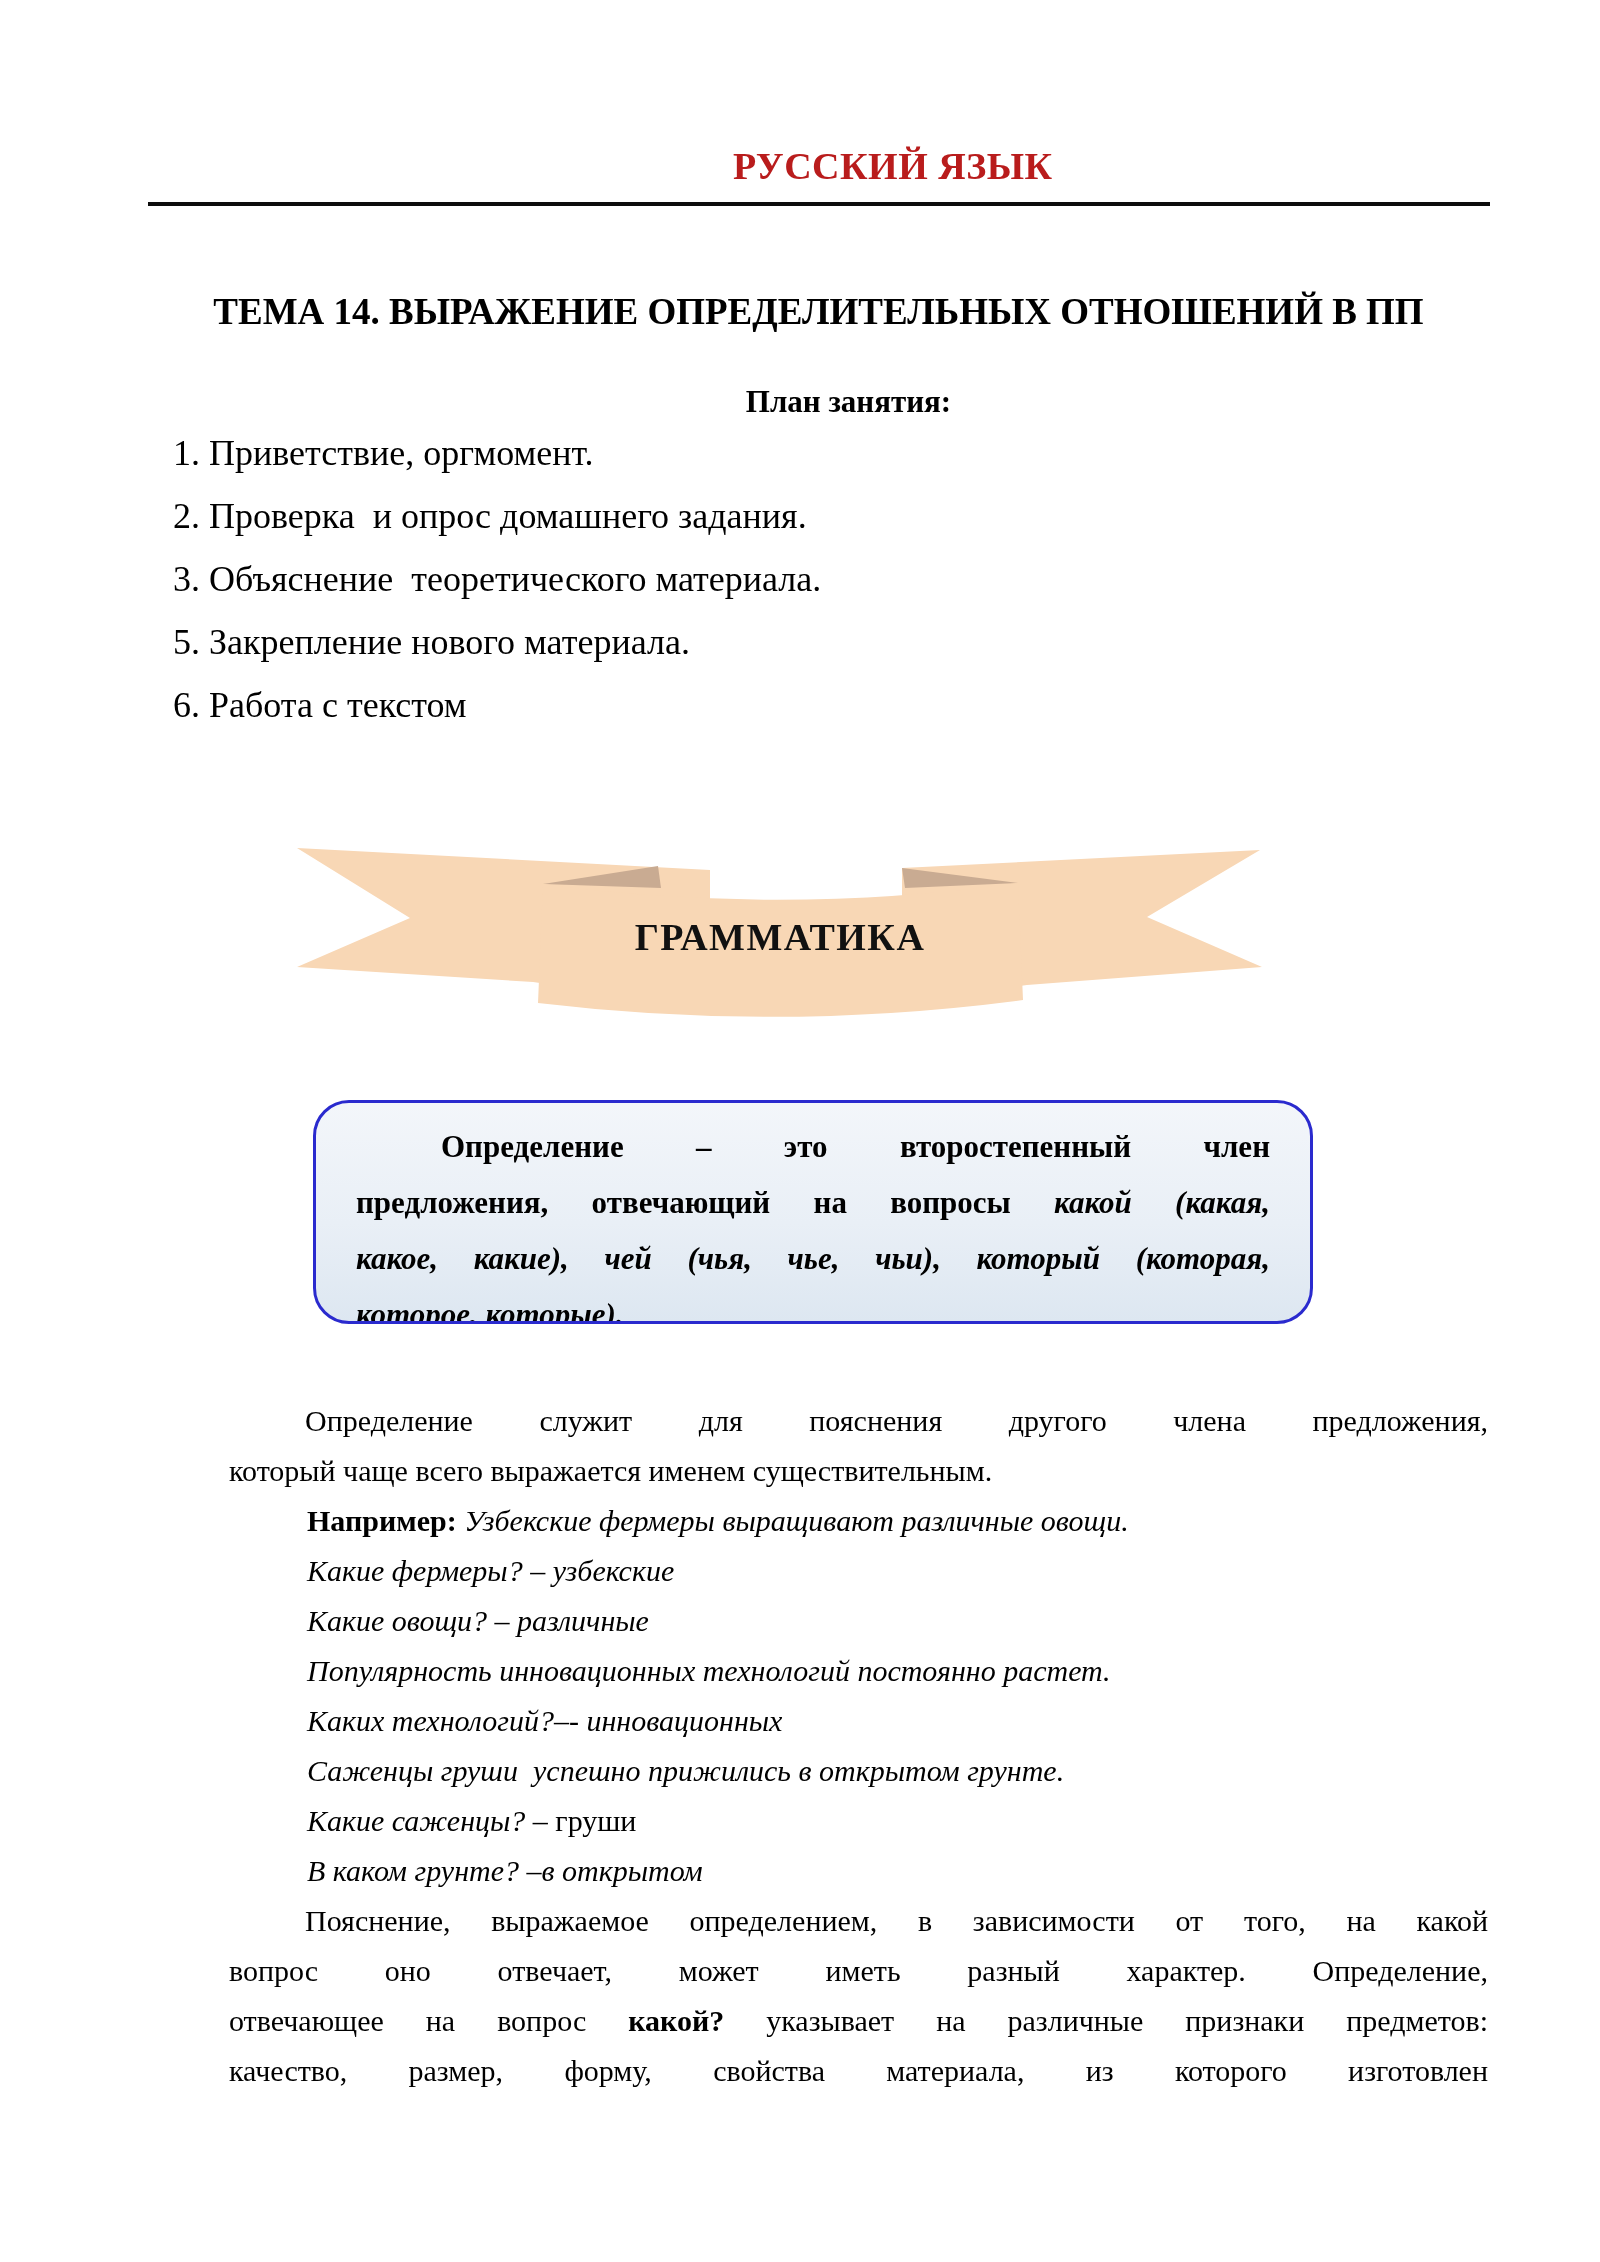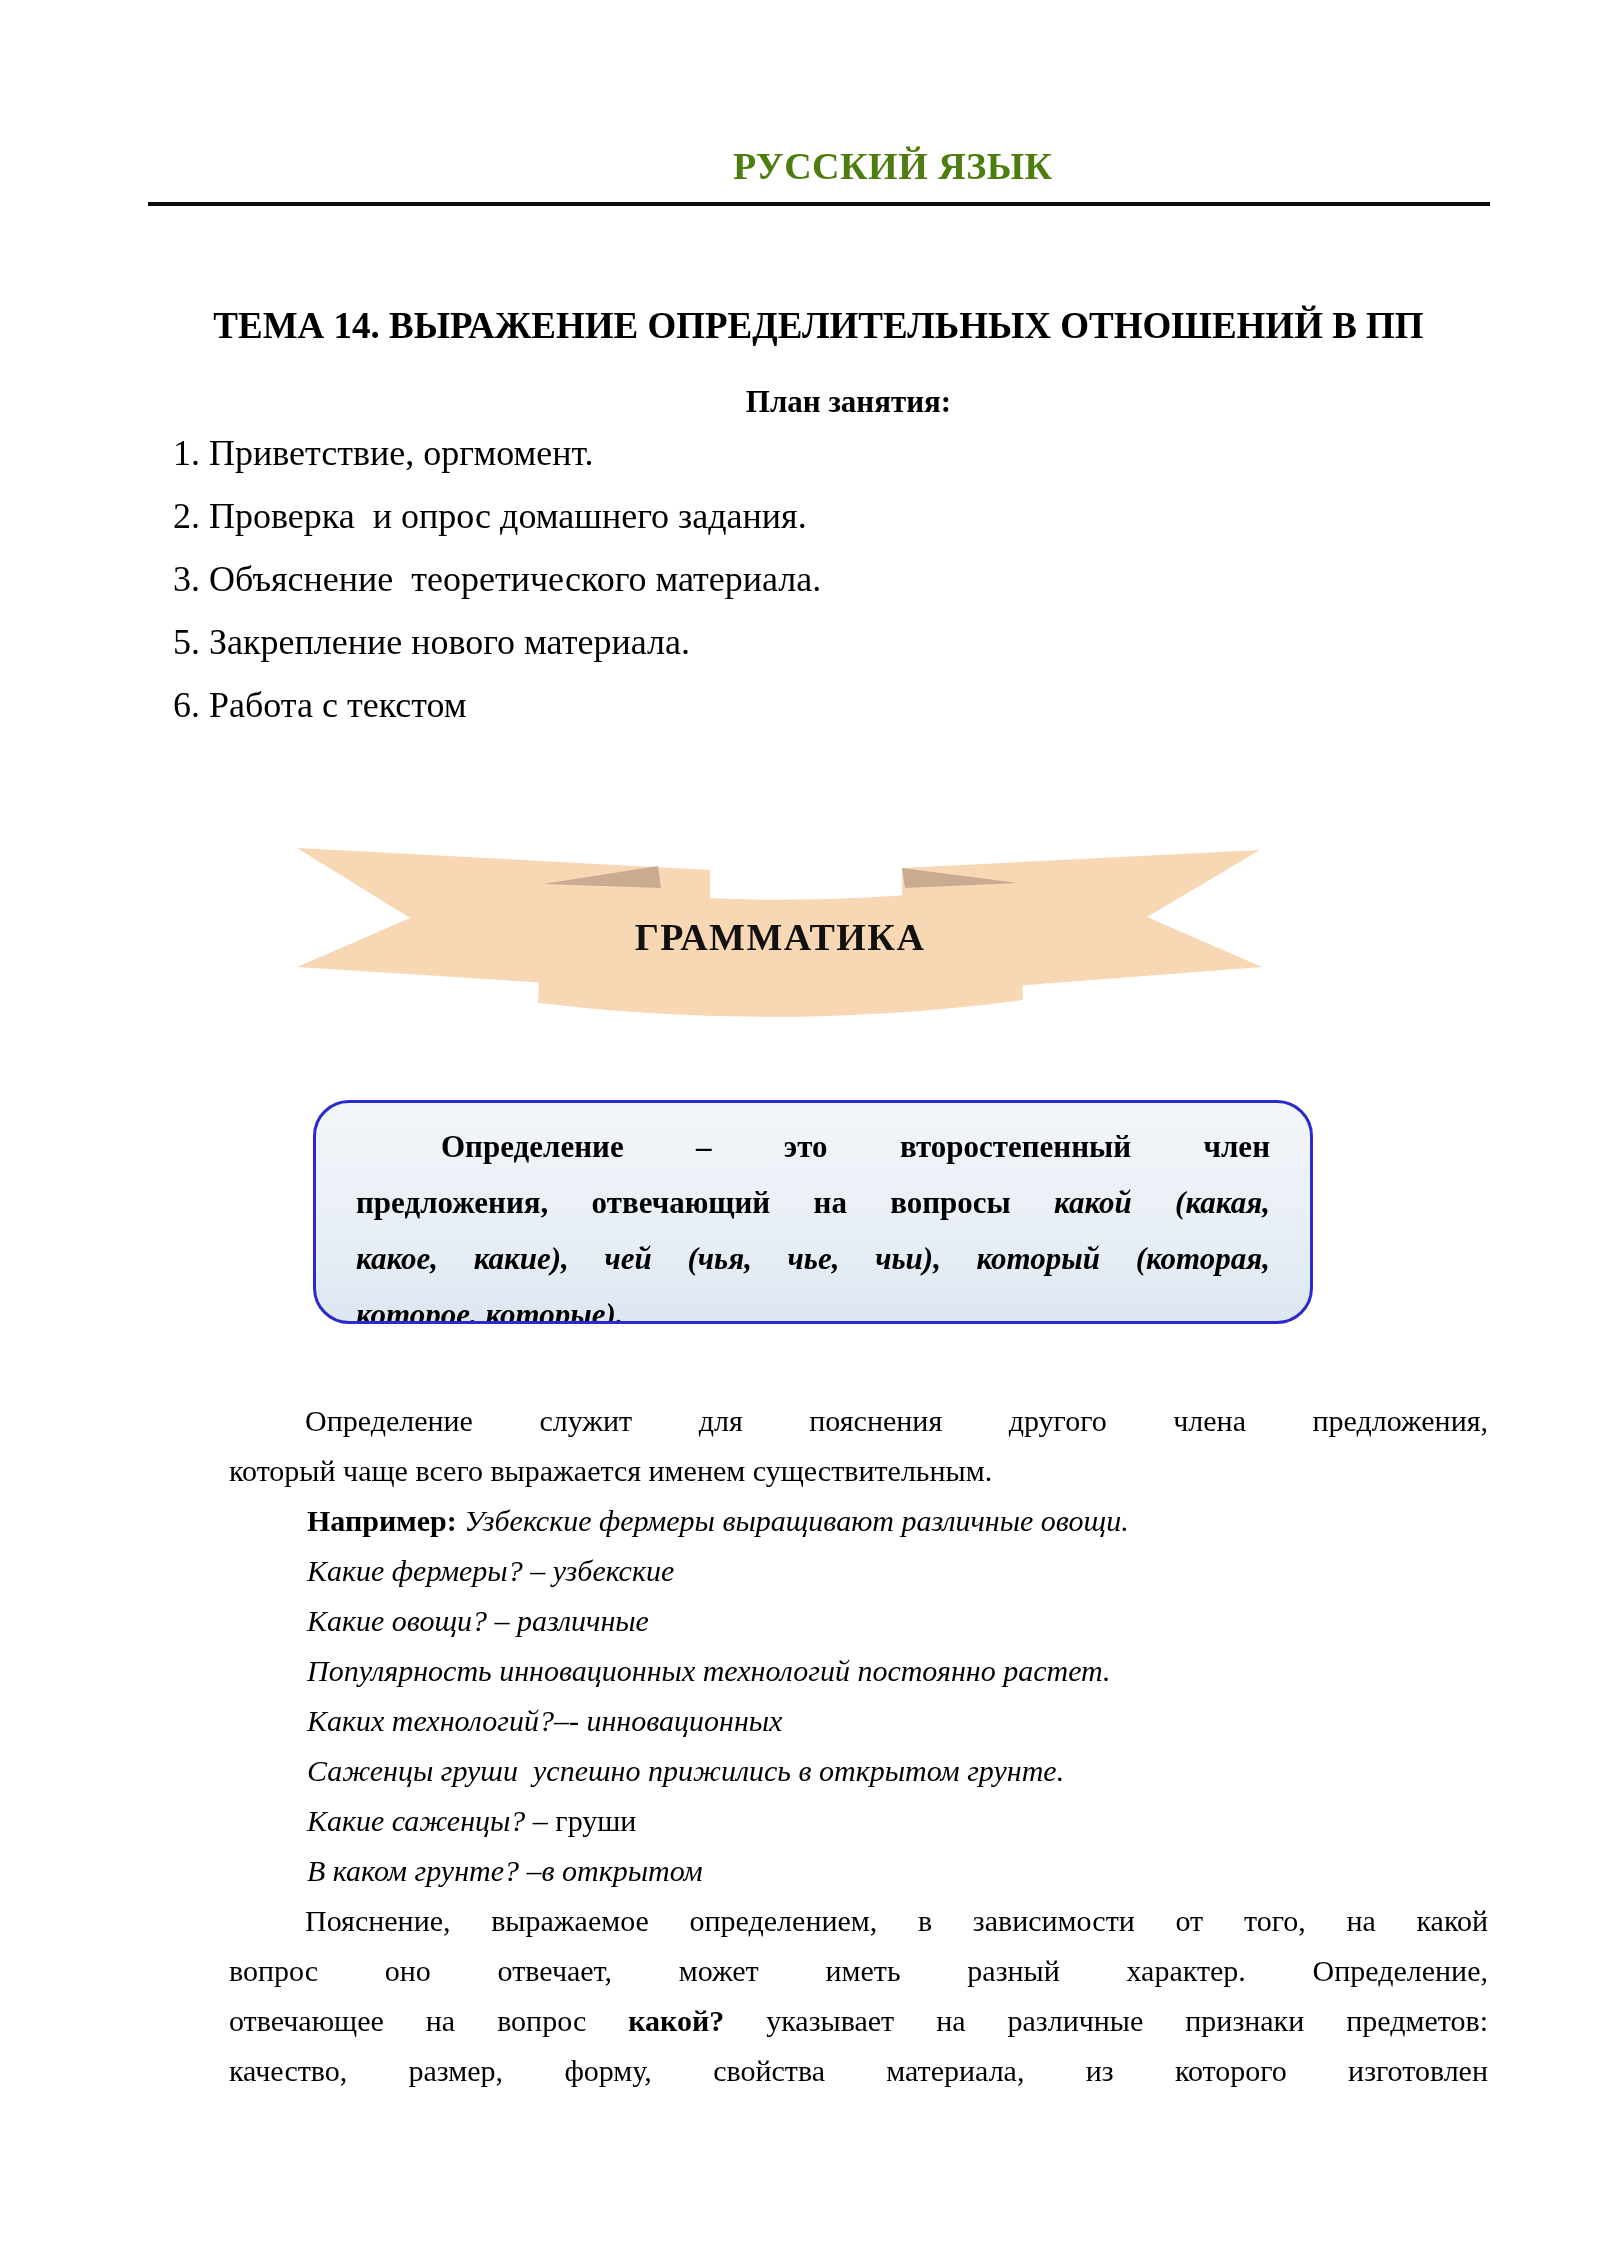--- a/index.html
+++ b/index.html
@@ -12,35 +12,35 @@
     color:#000;
     overflow:hidden;
   }
 
   
   .header-title {
     position:absolute;
     left:733px; top:144px;
     font-size:38px;
     font-weight:bold;
-    color:#4d7c0f;
+    color:#b91c1c;
     letter-spacing:0.5px;
     white-space:nowrap;
   }
   .header-rule {
     position:absolute;
     left:148px; top:202px;
     width:1342px; height:4px;
     background:#0d0d0d;
   }
 
   
   .lesson-title {
     position:absolute;
-    left:145px; top:304px;
+    left:145px; top:290px;
     width:1347px;
     text-align:center;
     font-size:37px;
     font-weight:bold;
     white-space:nowrap;
   }
   .plan-heading {
     position:absolute;
     left:175px; top:384px;
     width:1347px;

